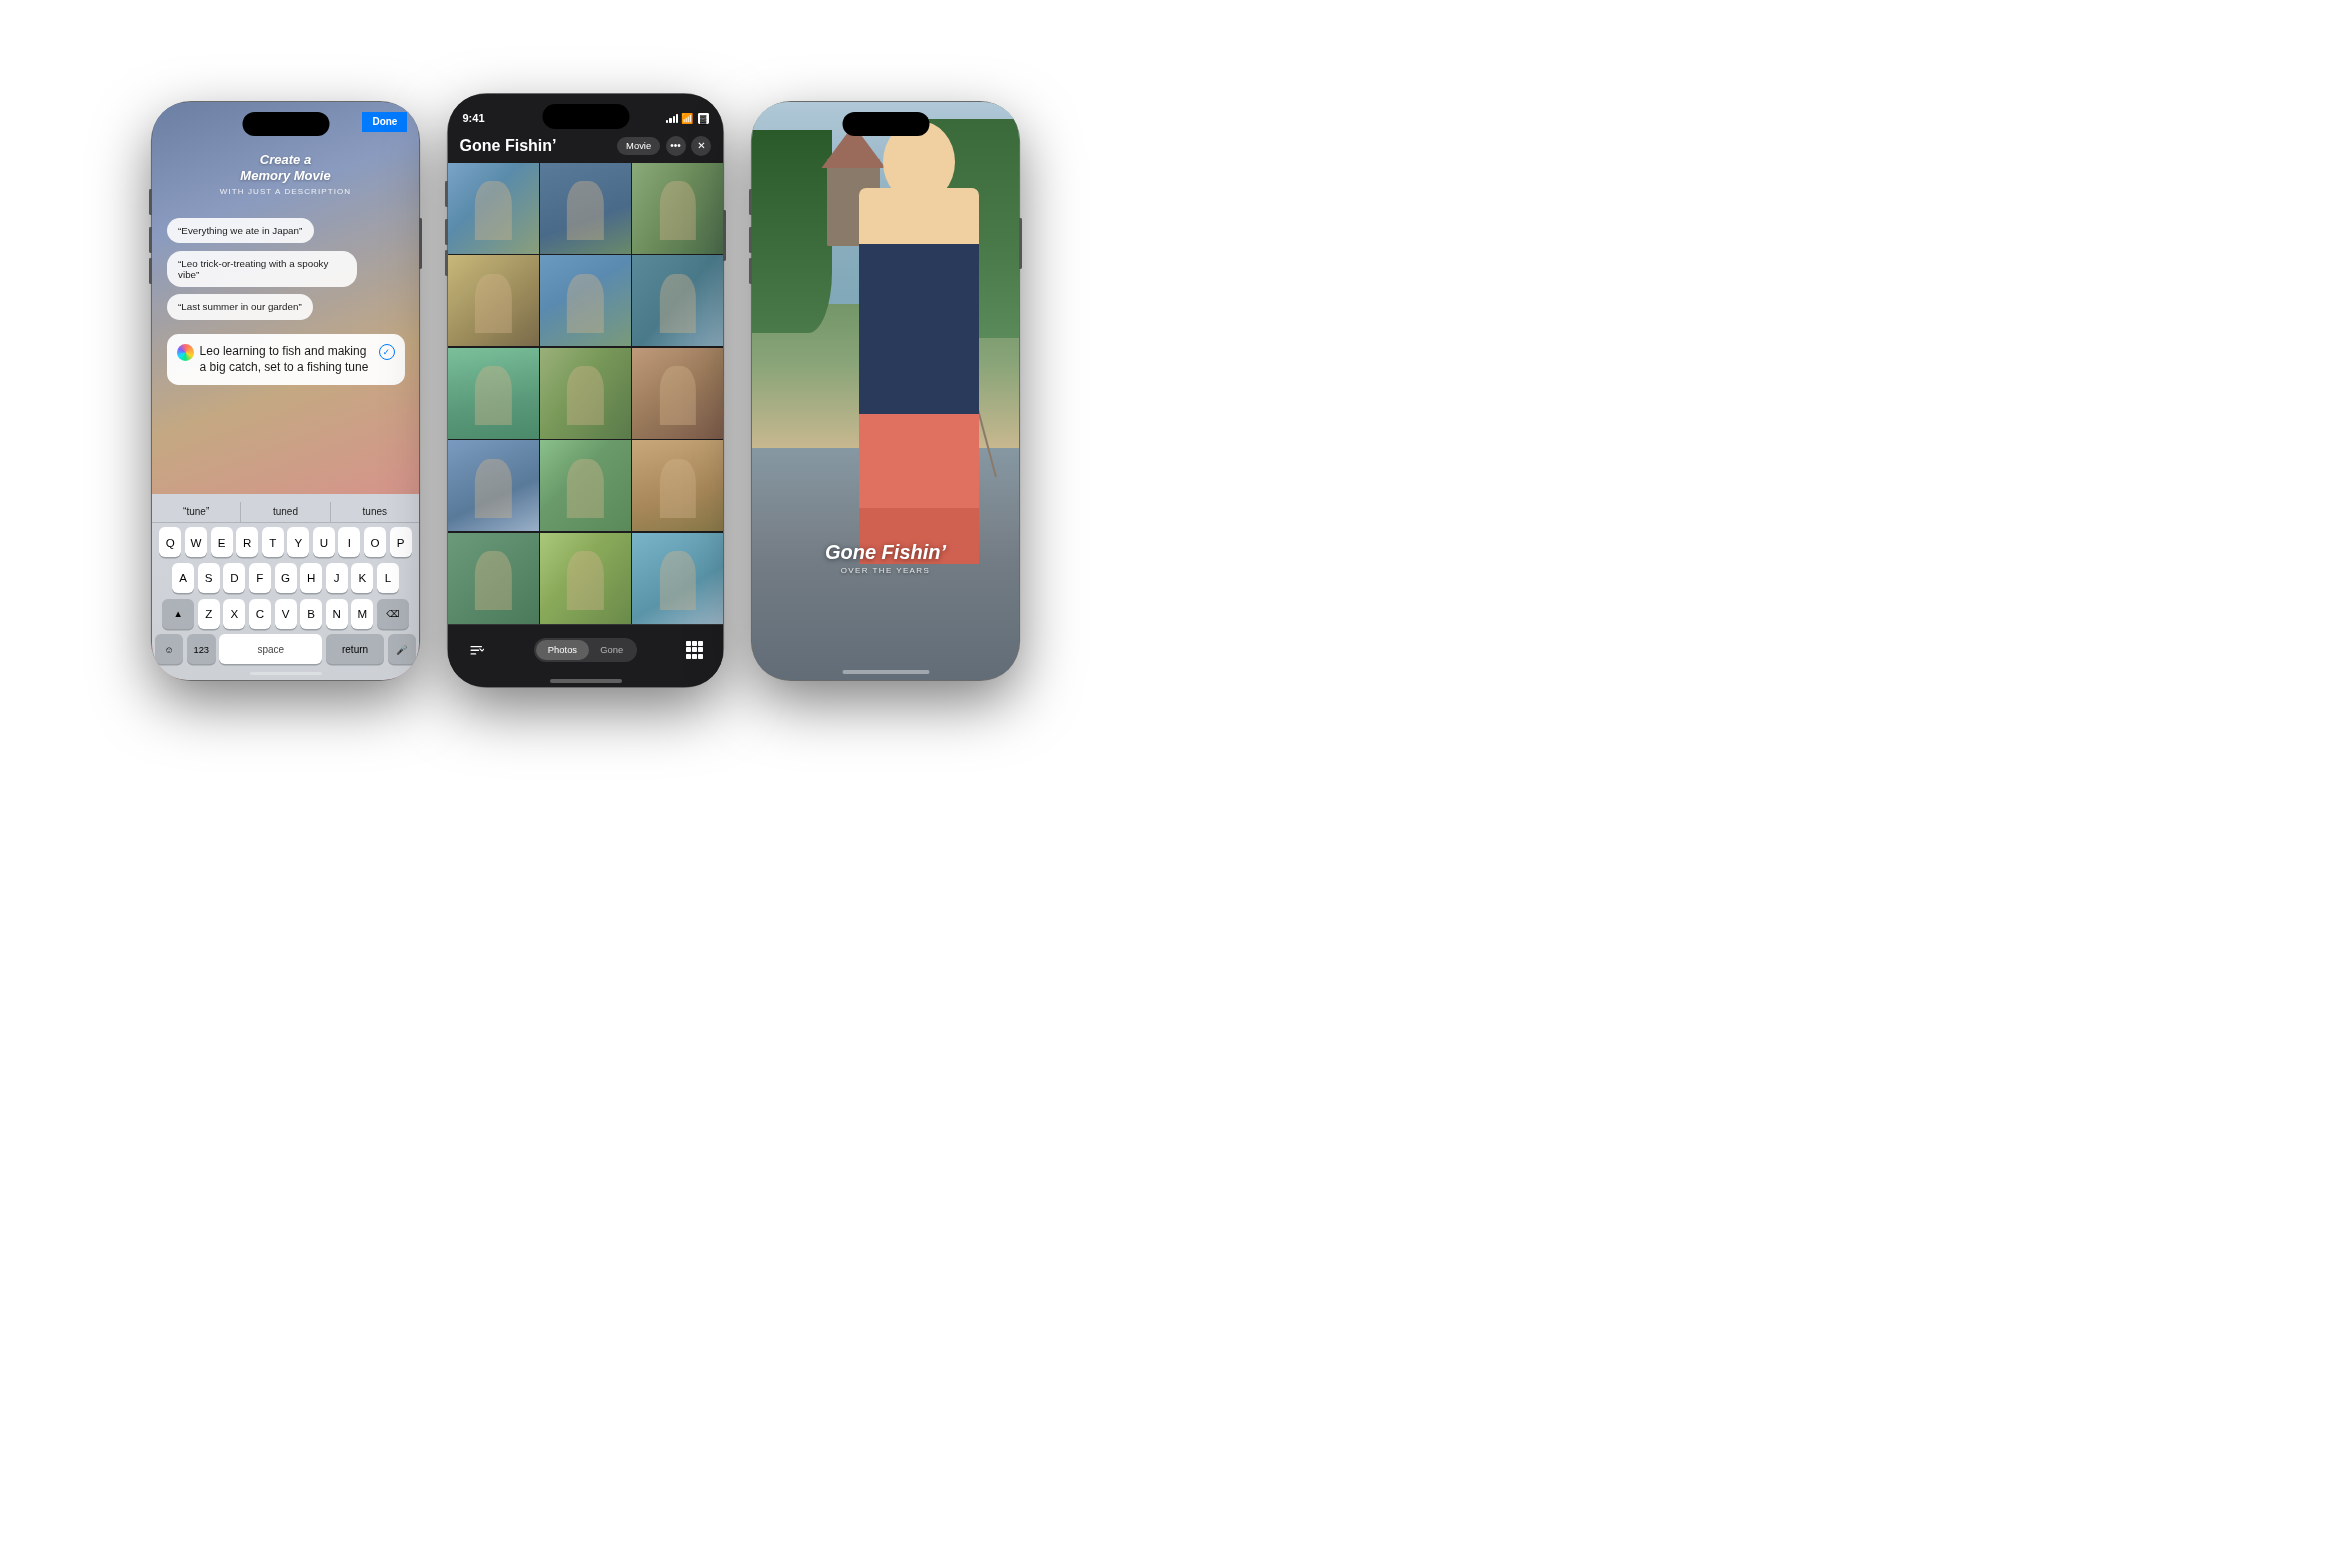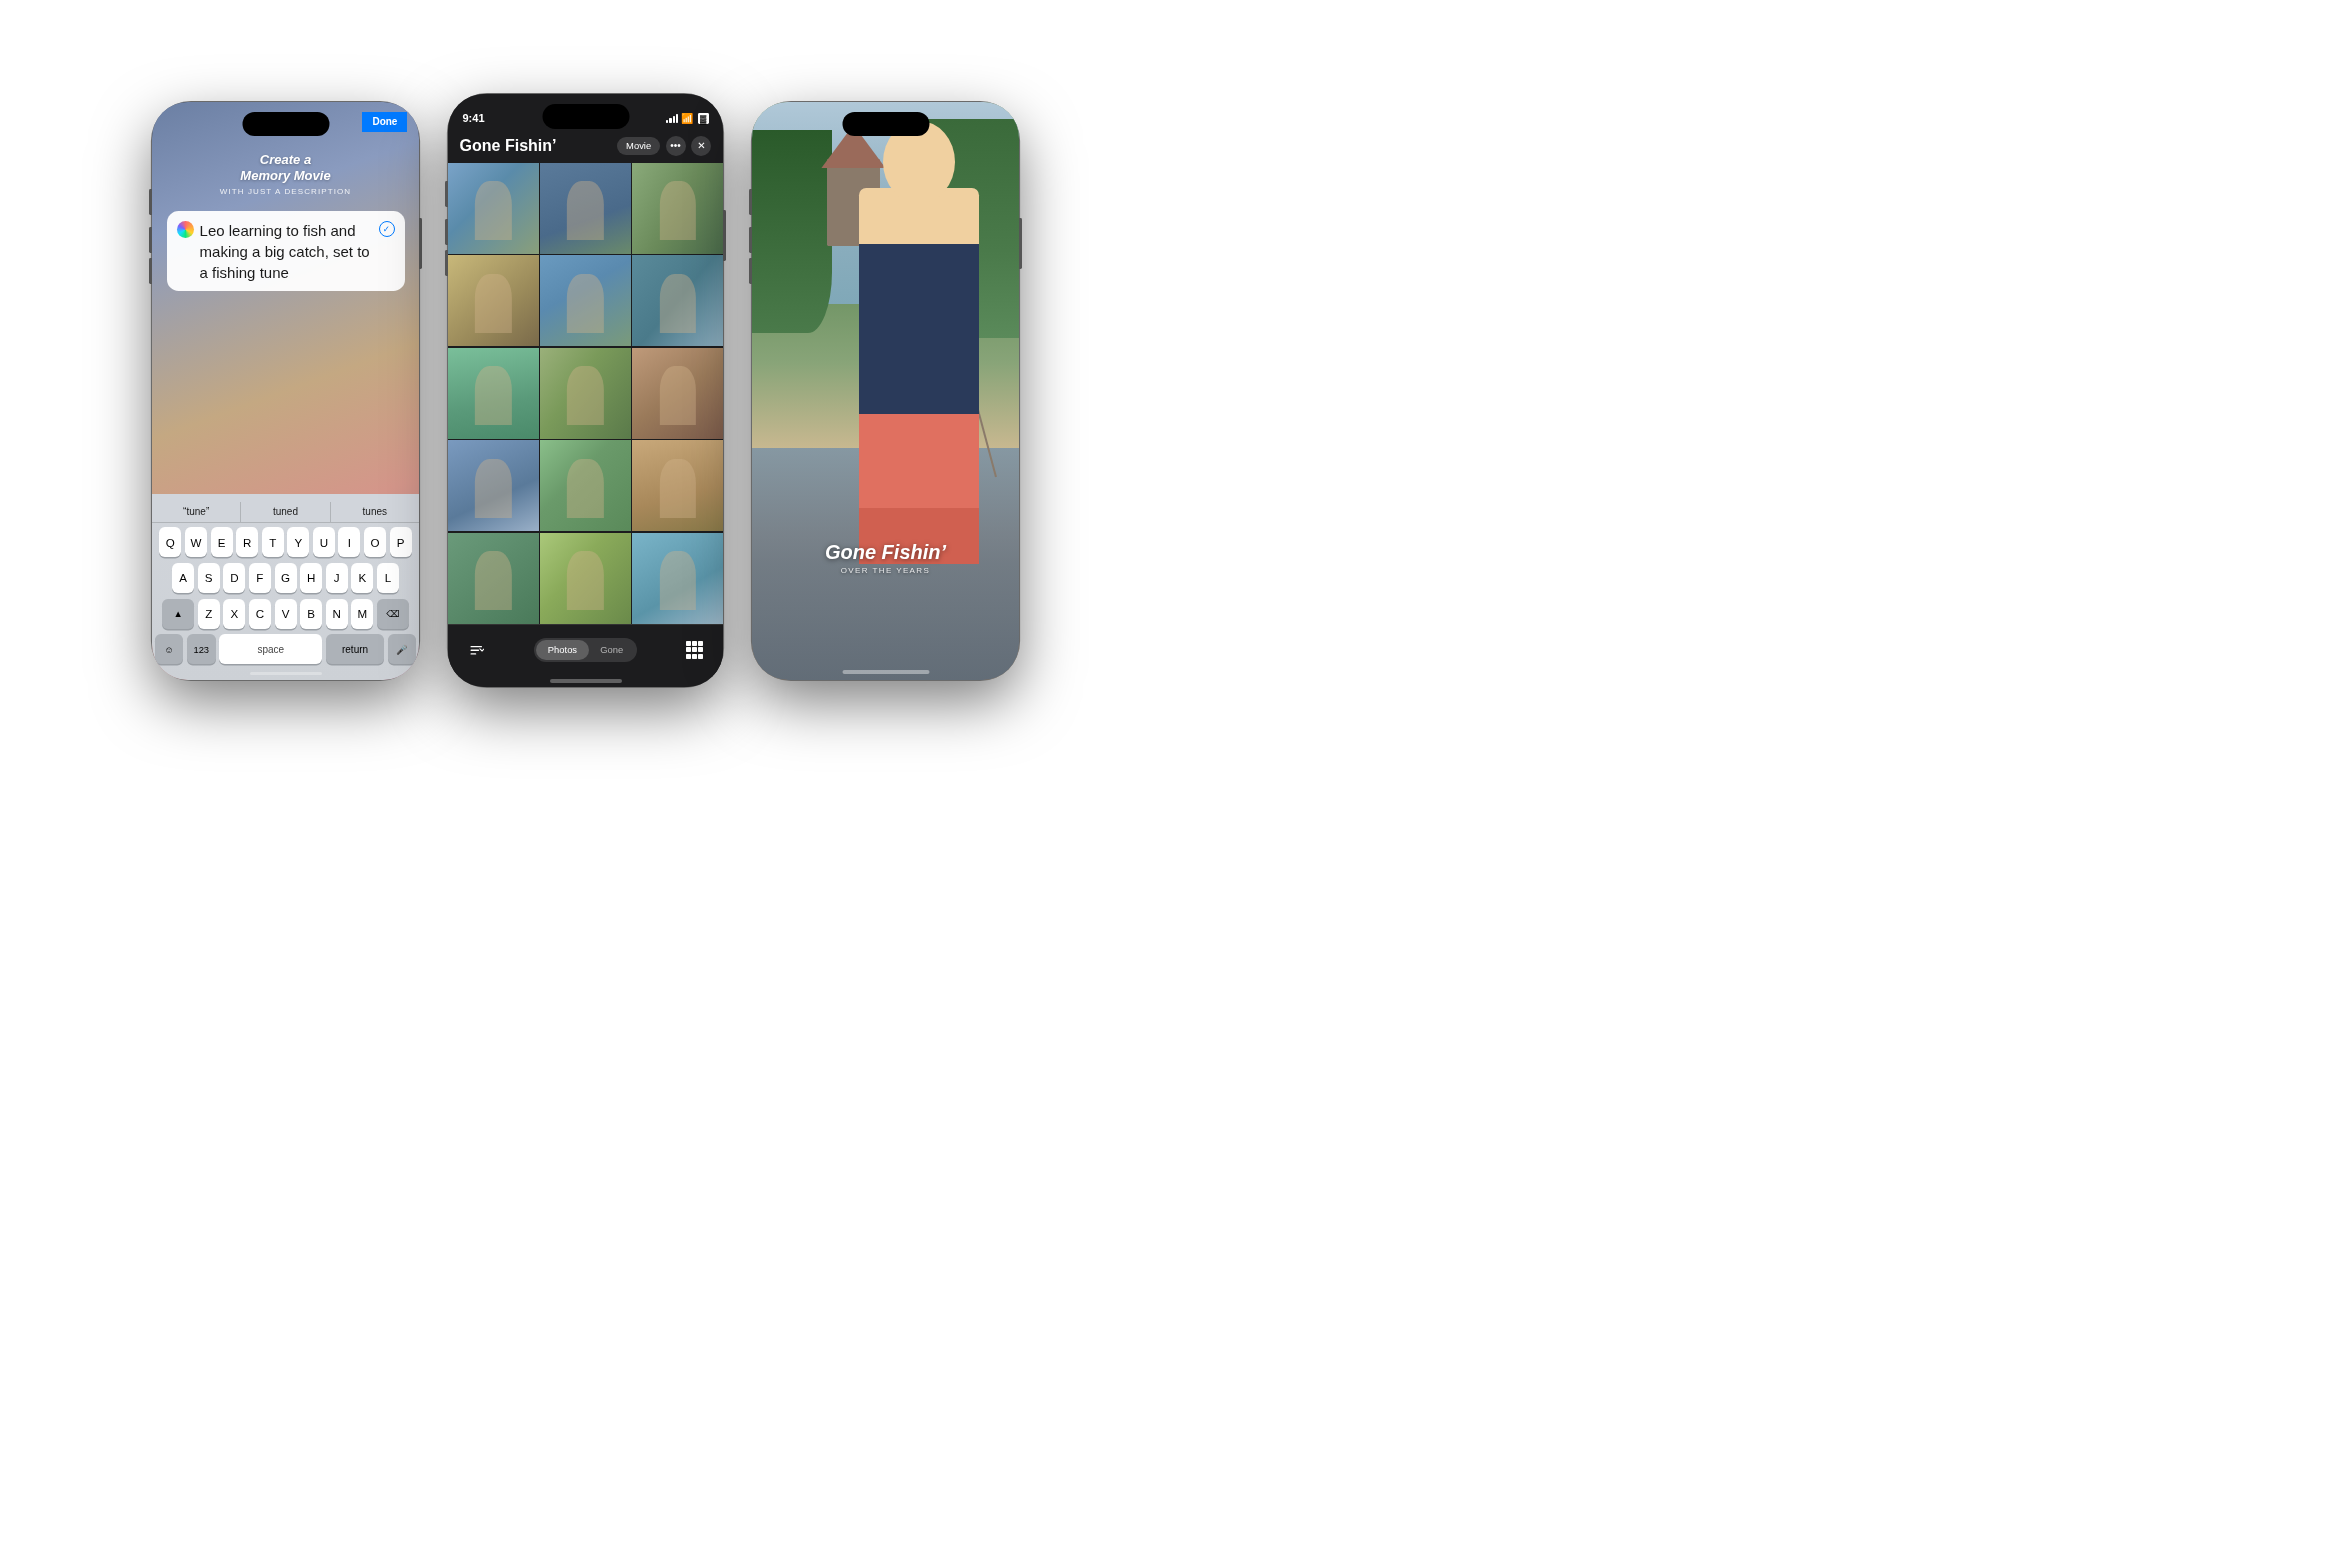--- a/index.html
+++ b/index.html
@@ -165,21 +165,21 @@
     .siri-icon {
       width: 17.3px;
       height: 17.3px;
       border-radius: 50%;
       background: conic-gradient(#ff6b6b, #ff9f43, #ffd32a, #0be881, #18dcff, #7d5fff, #ff6b6b);
       flex-shrink: 0;
       margin-top: 1.4px;
     }
 
     .input-text {
-      font-size: 15px;
+      font-size: 12px;
       color: #1a1a1a;
       flex: 1;
       line-height: 1.4;
     }
 
     .checkmark-circle {
       width: 16px;
       height: 16px;
       border: 1.4px solid #007aff;
       border-radius: 50%;
@@ -648,20 +648,25 @@
       <div class="memory-status-bar">
         <div class="done-btn">Done</div>
       </div>
       <div class="memory-title-area">
         <h1>
           <span>Create a</span><br>
           <span>Memory Movie</span>
         </h1>
         <div class="memory-subtitle">WITH JUST A DESCRIPTION</div>
       </div>
+      <div class="suggestions-area">
+        <div class="suggestion-pill">“Everything we ate in Japan”</div>
+        <div class="suggestion-pill">“Leo trick-or-treating with a spooky vibe”</div>
+        <div class="suggestion-pill">“Last summer in our garden”</div>
+      </div>
       <div class="text-input-box">
         <div class="siri-icon"></div>
         <div class="input-text">Leo learning to fish and making a big catch, set to a fishing tune</div>
         <div class="checkmark-circle">✓</div>
       </div>
 
       <div class="keyboard-area">
         <div class="autocomplete-bar">
           <div class="autocomplete-word">“tune”</div>
           <div class="autocomplete-word">tuned</div>

